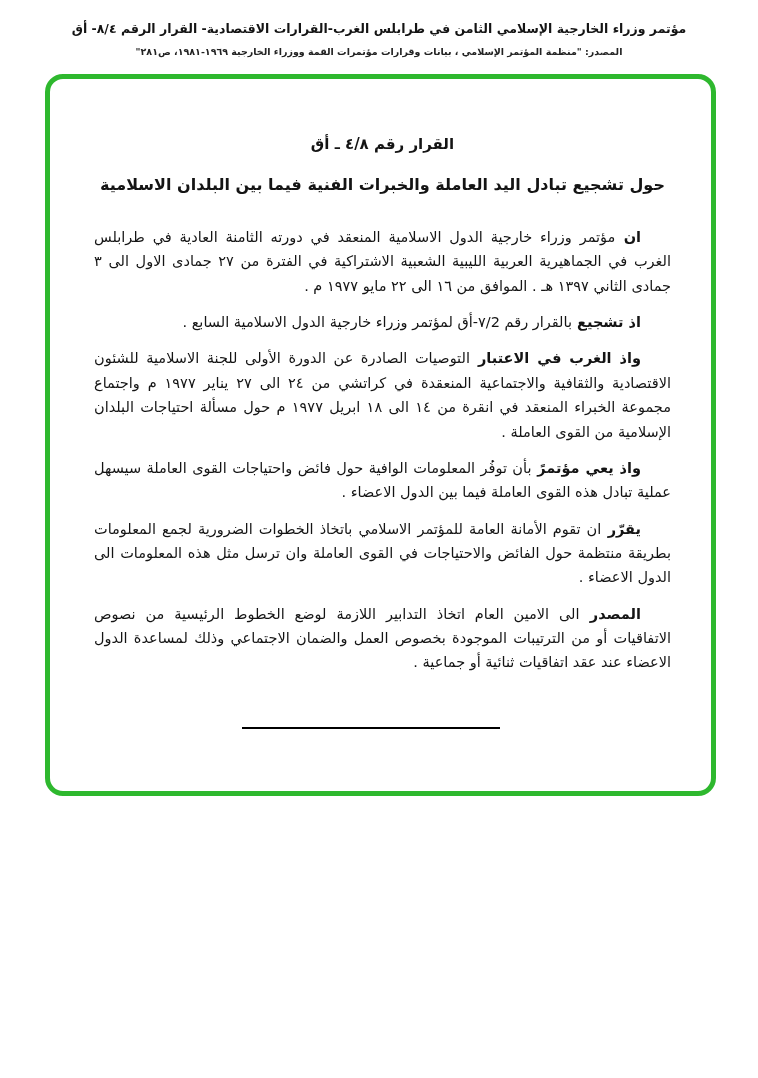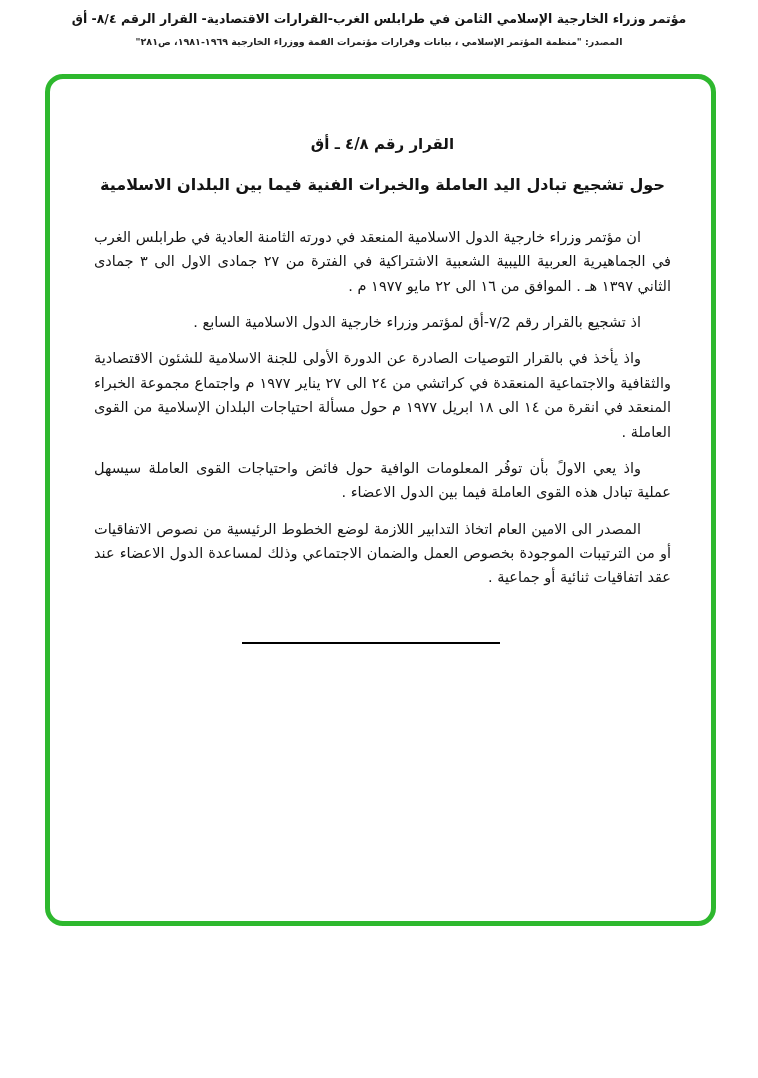--- a/index.html
+++ b/index.html
@@ -14,21 +14,21 @@
     overflow: hidden;
   }
   .page {
     position: relative;
     width: 758px;
     height: 1078px;
     background: #ffffff;
   }
   .top-header {
     position: absolute;
-    top: 10px;
+    top: 20px;
     left: 0;
     width: 100%;
     text-align: center;
     direction: rtl;
   }
   .header-title {
     font-size: 12.5px;
     font-weight: bold;
     line-height: 1.5;
     padding: 0 30px;
@@ -37,21 +37,21 @@
     font-size: 9.5px;
     font-weight: bold;
     margin-top: 7px;
     color: #222;
   }
   .green-frame {
     position: absolute;
     left: 45px;
     top: 74px;
     width: 671px;
-    height: 852px;
+    height: 722px;
     border: 5px solid var(--frame-border, #2eb82e);
     border-radius: 18px;
     background: #ffffff;
   }
   .content {
     direction: rtl;
     padding: 56px 40px 0 44px;
   }
   .doc-title {
     text-align: center;
@@ -66,21 +66,21 @@
     margin: 0 0 28px 0;
     line-height: 1.5;
   }
   p.body-par {
     font-size: 14.5px;
     line-height: 1.68;
     text-align: justify;
     margin: 0 0 12px 0;
     text-indent: 30px;
   }
-  .lead { font-weight: normal; }
+  .lead { font-weight: bold; }
   .lead::after { content: " "; }
   .divider {
     width: 258px;
     height: 2px;
     background: #000;
     margin: 52px auto 0 auto;
     transform: translateX(-12px);
   }
 </style>
 </head>
@@ -102,27 +102,30 @@
 
       <p class="body-par">
         <span class="lead">ان</span><span>مؤتمر وزراء خارجية الدول الاسلامية المنعقد في دورته الثامنة العادية في طرابلس الغرب في الجماهيرية العربية الليبية الشعبية الاشتراكية في الفترة من ٢٧ جمادى الاول الى ٣ جمادى الثاني ١٣٩٧ هـ . الموافق من ١٦ الى ٢٢ مايو ١٩٧٧ م .</span>
       </p>
 
       <p class="body-par">
         <span class="lead">اذ تشجيع</span><span>بالقرار رقم ٧/2-أق لمؤتمر وزراء خارجية الدول الاسلامية السابع .</span>
       </p>
 
       <p class="body-par">
-        <span class="lead">واذ يأخذ في بالقرار</span><span>التوصيات الصادرة عن الدورة الأولى للجنة الاسلامية للشئون الاقتصادية والثقافية والاجتماعية المنعقدة في كراتشي من ٢٤ الى ٢٧ يناير ١٩٧٧ م واجتماع مجموعة الخبراء المنعقد في انقرة من ١٤ الى ١٨ ابريل ١٩٧٧ م حول مسألة احتياجات البلدان الإسلامية من القوى العاملة .</span>
+        <span class="lead">واذ الغرب في الاعتبار</span><span>التوصيات الصادرة عن الدورة الأولى للجنة الاسلامية للشئون الاقتصادية والثقافية والاجتماعية المنعقدة في كراتشي من ٢٤ الى ٢٧ يناير ١٩٧٧ م واجتماع مجموعة الخبراء المنعقد في انقرة من ١٤ الى ١٨ ابريل ١٩٧٧ م حول مسألة احتياجات البلدان الإسلامية من القوى العاملة .</span>
       </p>
 
       <p class="body-par">
-        <span class="lead">واذ يعي الاولً</span><span>بأن توفُر المعلومات الوافية حول فائض واحتياجات القوى العاملة سيسهل عملية تبادل هذه القوى العاملة فيما بين الدول الاعضاء .</span>
+        <span class="lead">واذ يعي مؤتمرً</span><span>بأن توفُر المعلومات الوافية حول فائض واحتياجات القوى العاملة سيسهل عملية تبادل هذه القوى العاملة فيما بين الدول الاعضاء .</span>
       </p>
 
+      <p class="body-par">
+        <span class="lead">يقرّر</span><span>ان تقوم الأمانة العامة للمؤتمر الاسلامي باتخاذ الخطوات الضرورية لجمع المعلومات بطريقة منتظمة حول الفائض والاحتياجات في القوى العاملة وان ترسل مثل هذه المعلومات الى الدول الاعضاء .</span>
+      </p>
 
       <p class="body-par">
         <span class="lead">المصدر</span><span>الى الامين العام اتخاذ التدابير اللازمة لوضع الخطوط الرئيسية من نصوص الاتفاقيات أو من الترتيبات الموجودة بخصوص العمل والضمان الاجتماعي وذلك لمساعدة الدول الاعضاء عند عقد اتفاقيات ثنائية أو جماعية .</span>
       </p>
 
       <div class="divider"></div>
 
     </div>
   </div>
 

